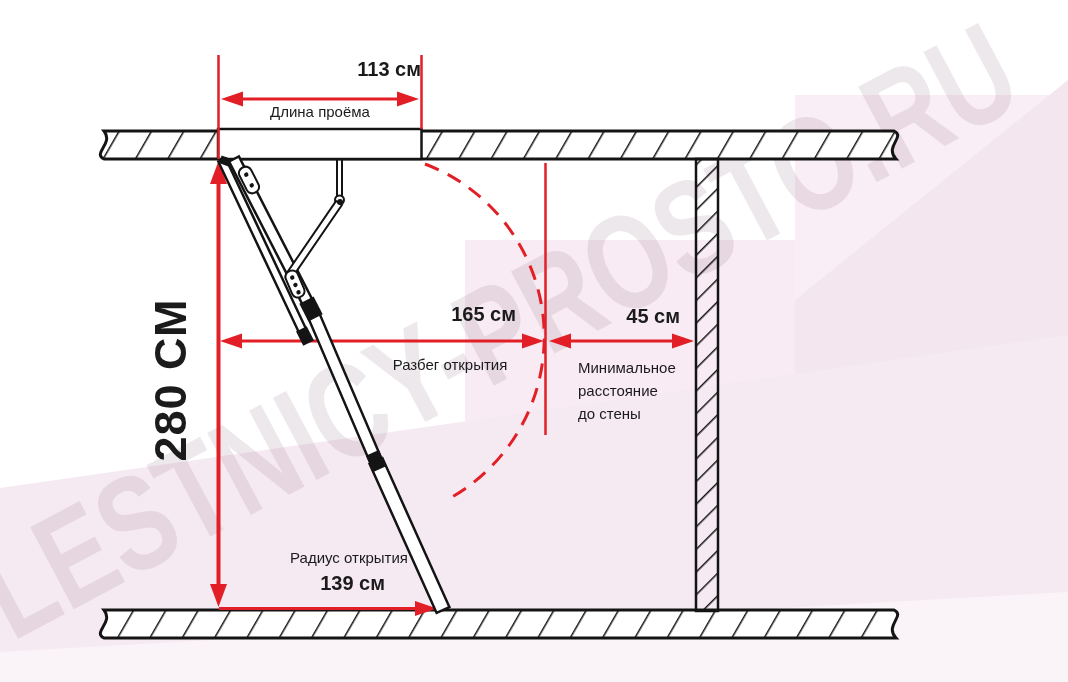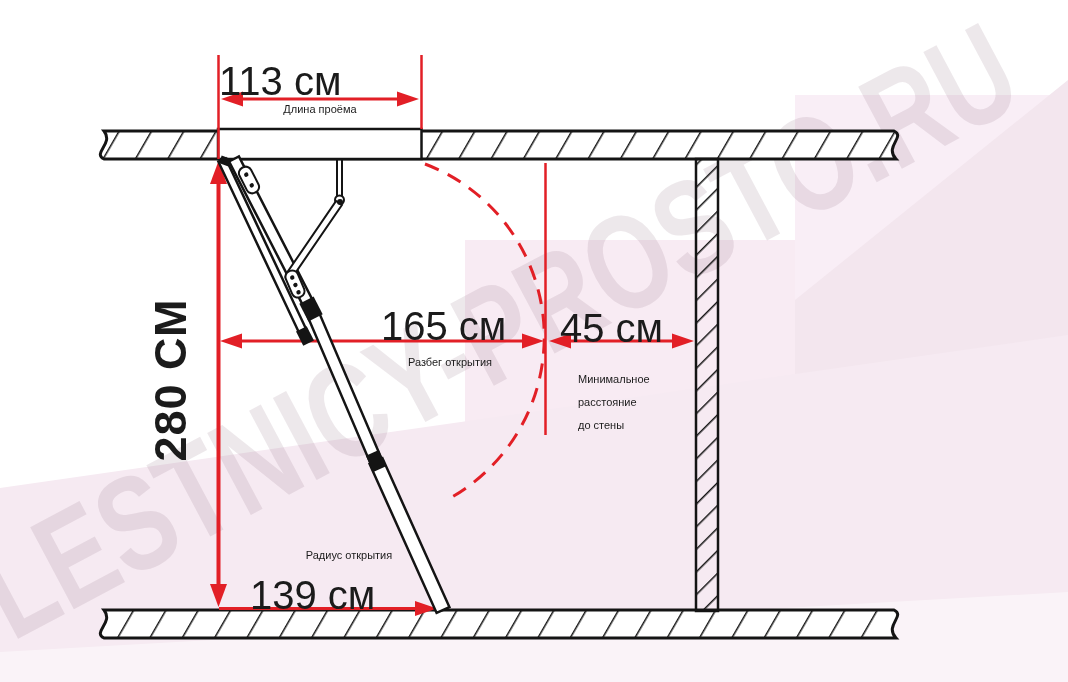--- a/index.html
+++ b/index.html
@@ -2,33 +2,33 @@
 <html><head>
 <meta charset="utf-8">
 <style>
   html,body{margin:0;padding:0;background:#fff;}
   #stage{
     position:relative;width:1068px;height:682px;overflow:hidden;
     background:#ffffff;font-family:"Liberation Sans",sans-serif;color:#1b1b1b;
   }
   #stage svg{position:absolute;left:0;top:0;}
   .txt{position:absolute;line-height:1.15;}
-  .dim{font-size:40px;font-weight:normal;text-align:left;}
-  .lbl{font-size:11px;text-align:center;}
+  .dim{font-size:20px;font-weight:bold;text-align:right;}
+  .lbl{font-size:15px;text-align:center;}
   .dim-113{left:219px;top:58px;width:202px;}
   .lbl-113{left:219px;top:103px;width:202px;}
   .dim-280{
     left:60px;top:355px;width:220px;height:50px;
     font-size:45px;font-weight:bold;text-align:center;letter-spacing:1px;
     transform:rotate(-90deg);transform-origin:center;
   }
   .dim-165{left:381px;top:303px;width:135px;}
   .lbl-165{left:385px;top:356px;width:130px;}
   .dim-55{left:560px;top:305px;width:120px;}
-  .lbl-55{left:578px;top:356px;width:130px;text-align:left;line-height:23px;white-space:pre-line;margin-top:12px;}
+  .lbl-55{left:578px;top:356px;width:130px;text-align:left;line-height:23px;white-space:pre-line;}
   .lbl-139{left:248px;top:549px;width:140px;margin-left:31px;}
   .dim-139{left:250px;top:572px;width:135px;}
   .wm-text{
     font-weight:bold;
     fill:rgba(141,110,129,0.16);
   }
 </style>
 </head>
 <body>
 

